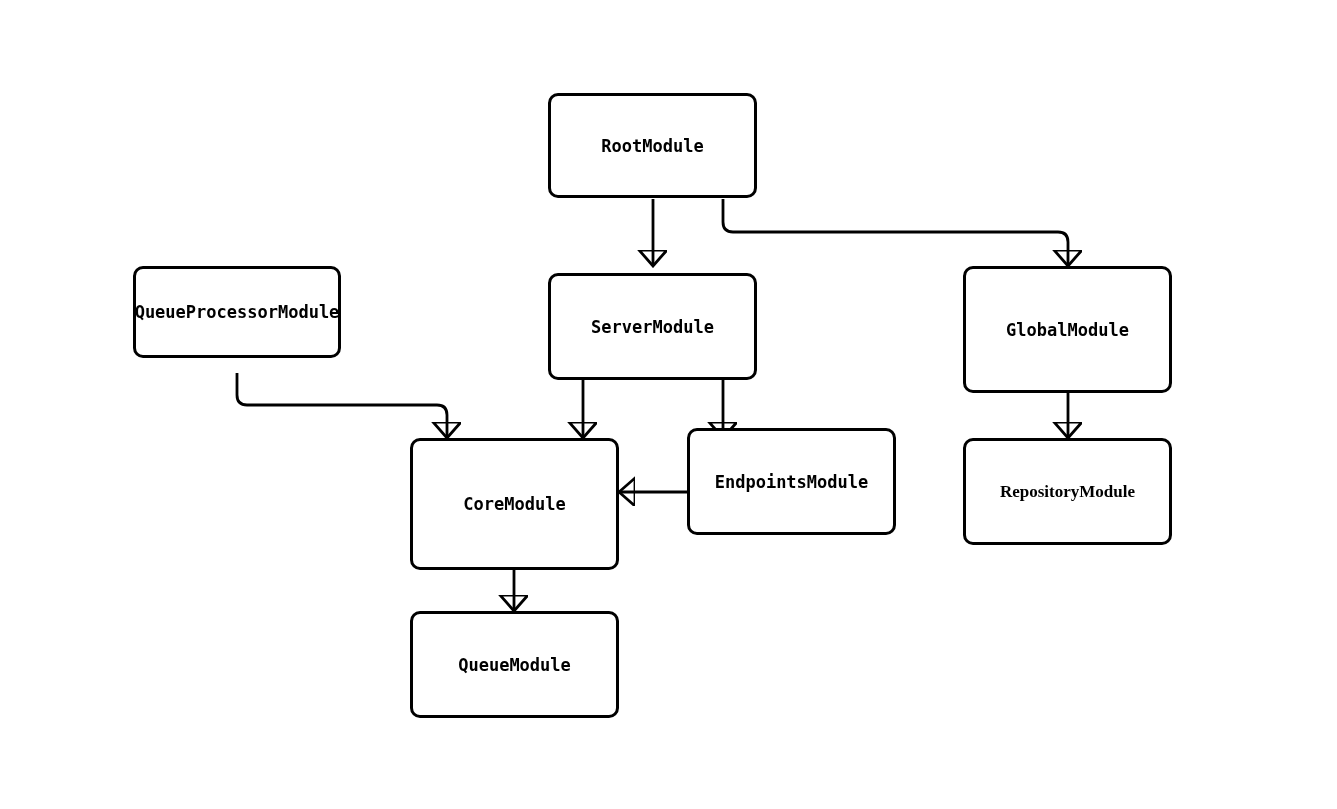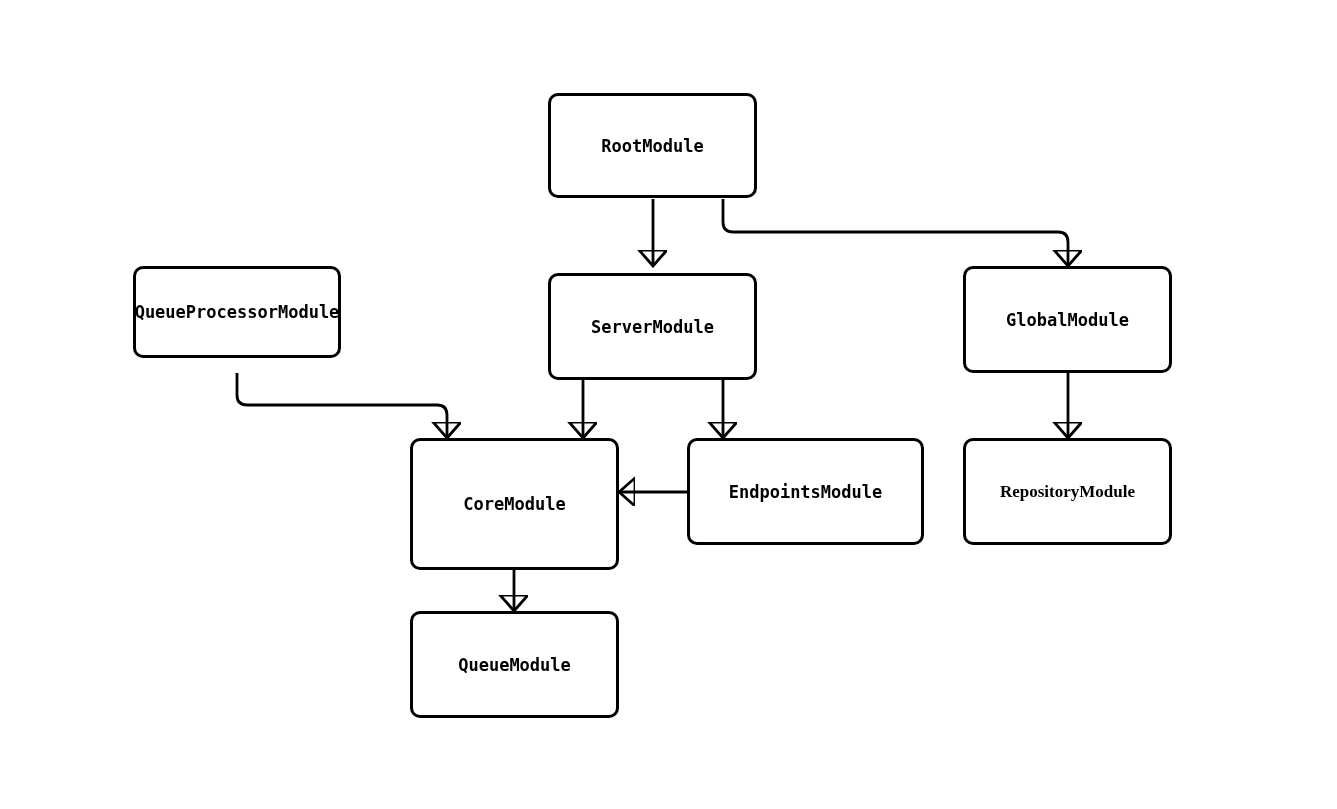--- a/index.html
+++ b/index.html
@@ -37,23 +37,23 @@
     text-align: center;
     font-weight: bold;
     font-size: 17px;
     line-height: 22px;
     color: #000000;
   }
   
   .n-root           { left: 548px; top:  93px; width: 209px; height: 105px; }
   .n-queueprocessor { left: 133px; top: 266px; width: 208px; height: 92px; }
   .n-server         { left: 548px; top: 266px; width: 209px; height: 107px; margin-top: 7px; }
-  .n-global         { left: 963px; top: 266px; width: 209px; height: 107px; }
+  .n-global         { left: 963px; top: 266px; width: 209px; height: 127px; }
   .n-core           { left: 410px; top: 438px; width: 209px; height: 132px; }
-  .n-endpoints      { left: 687px; top: 438px; width: 237px; height: 107px; }
+  .n-endpoints      { left: 687px; top: 428px; width: 209px; height: 107px; }
   .n-repository     { left: 963px; top: 438px; width: 209px; height: 107px; font-family: Liberation Serif, serif; }
   .n-queue          { left: 410px; top: 611px; width: 209px; height: 107px; }
 </style>
 </head>
 <body>
 
 <div class="canvas">
 
   <svg class="edges" viewBox="0 0 1337 809" xmlns="http://www.w3.org/2000/svg">
     <defs>

